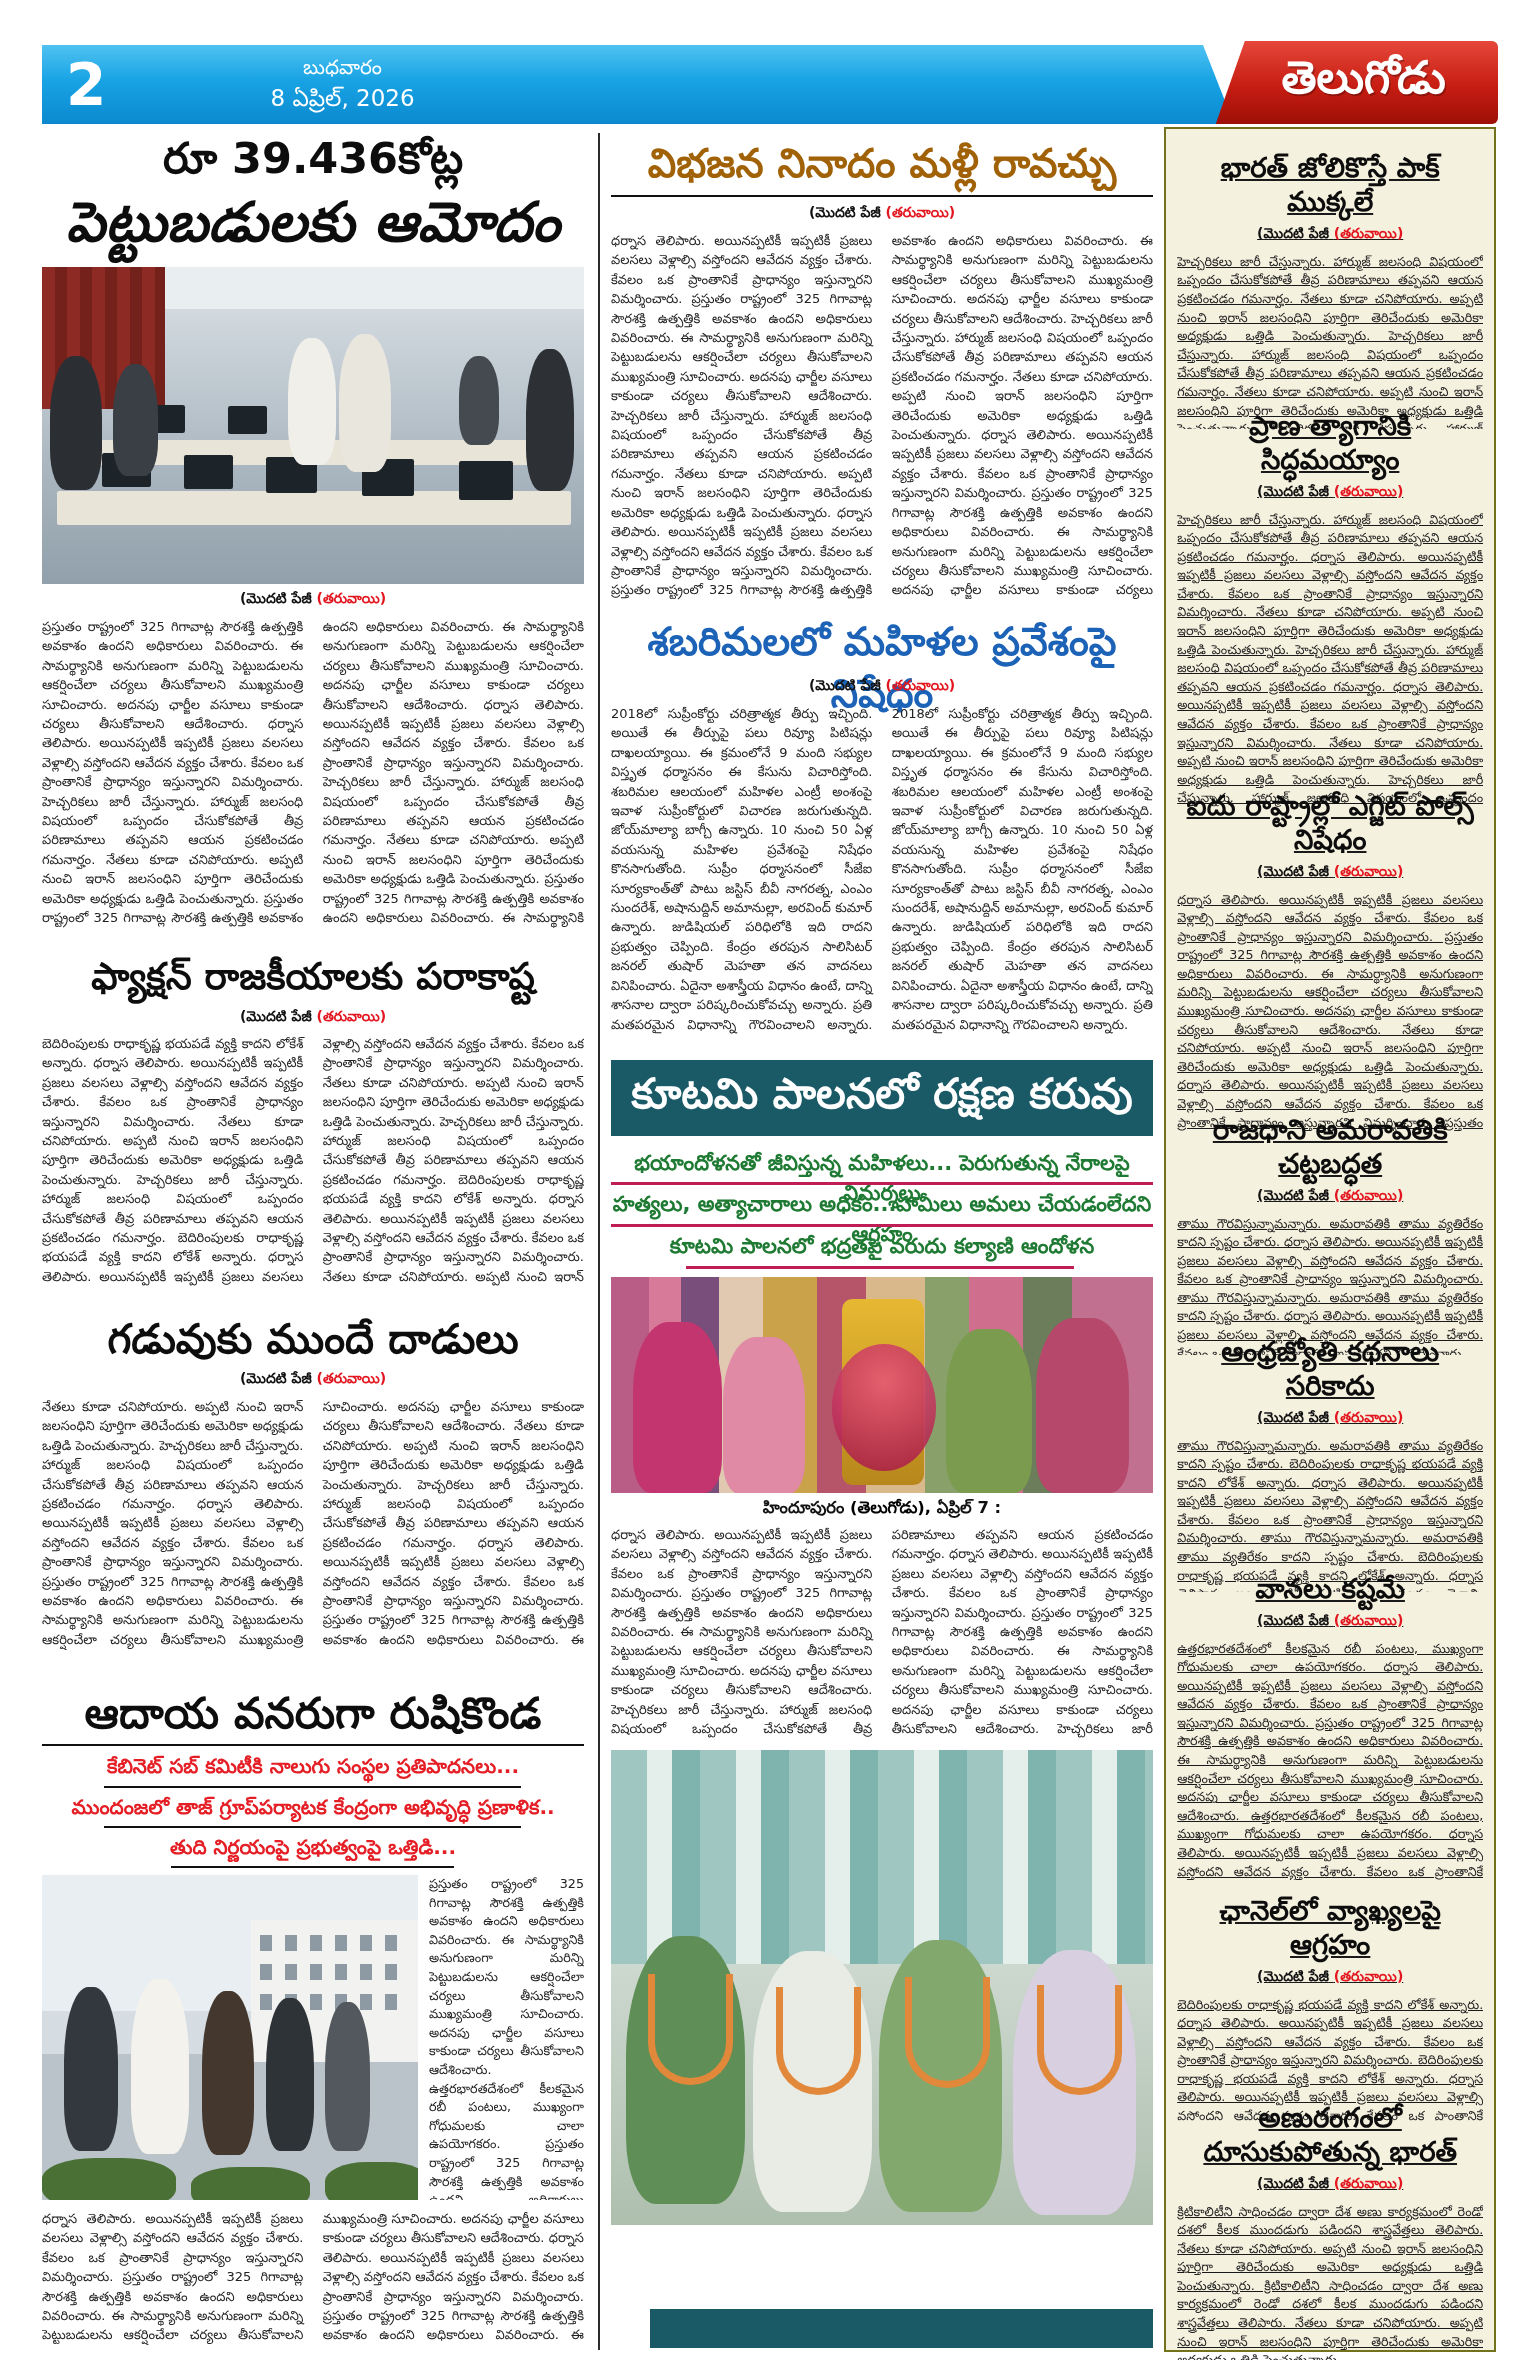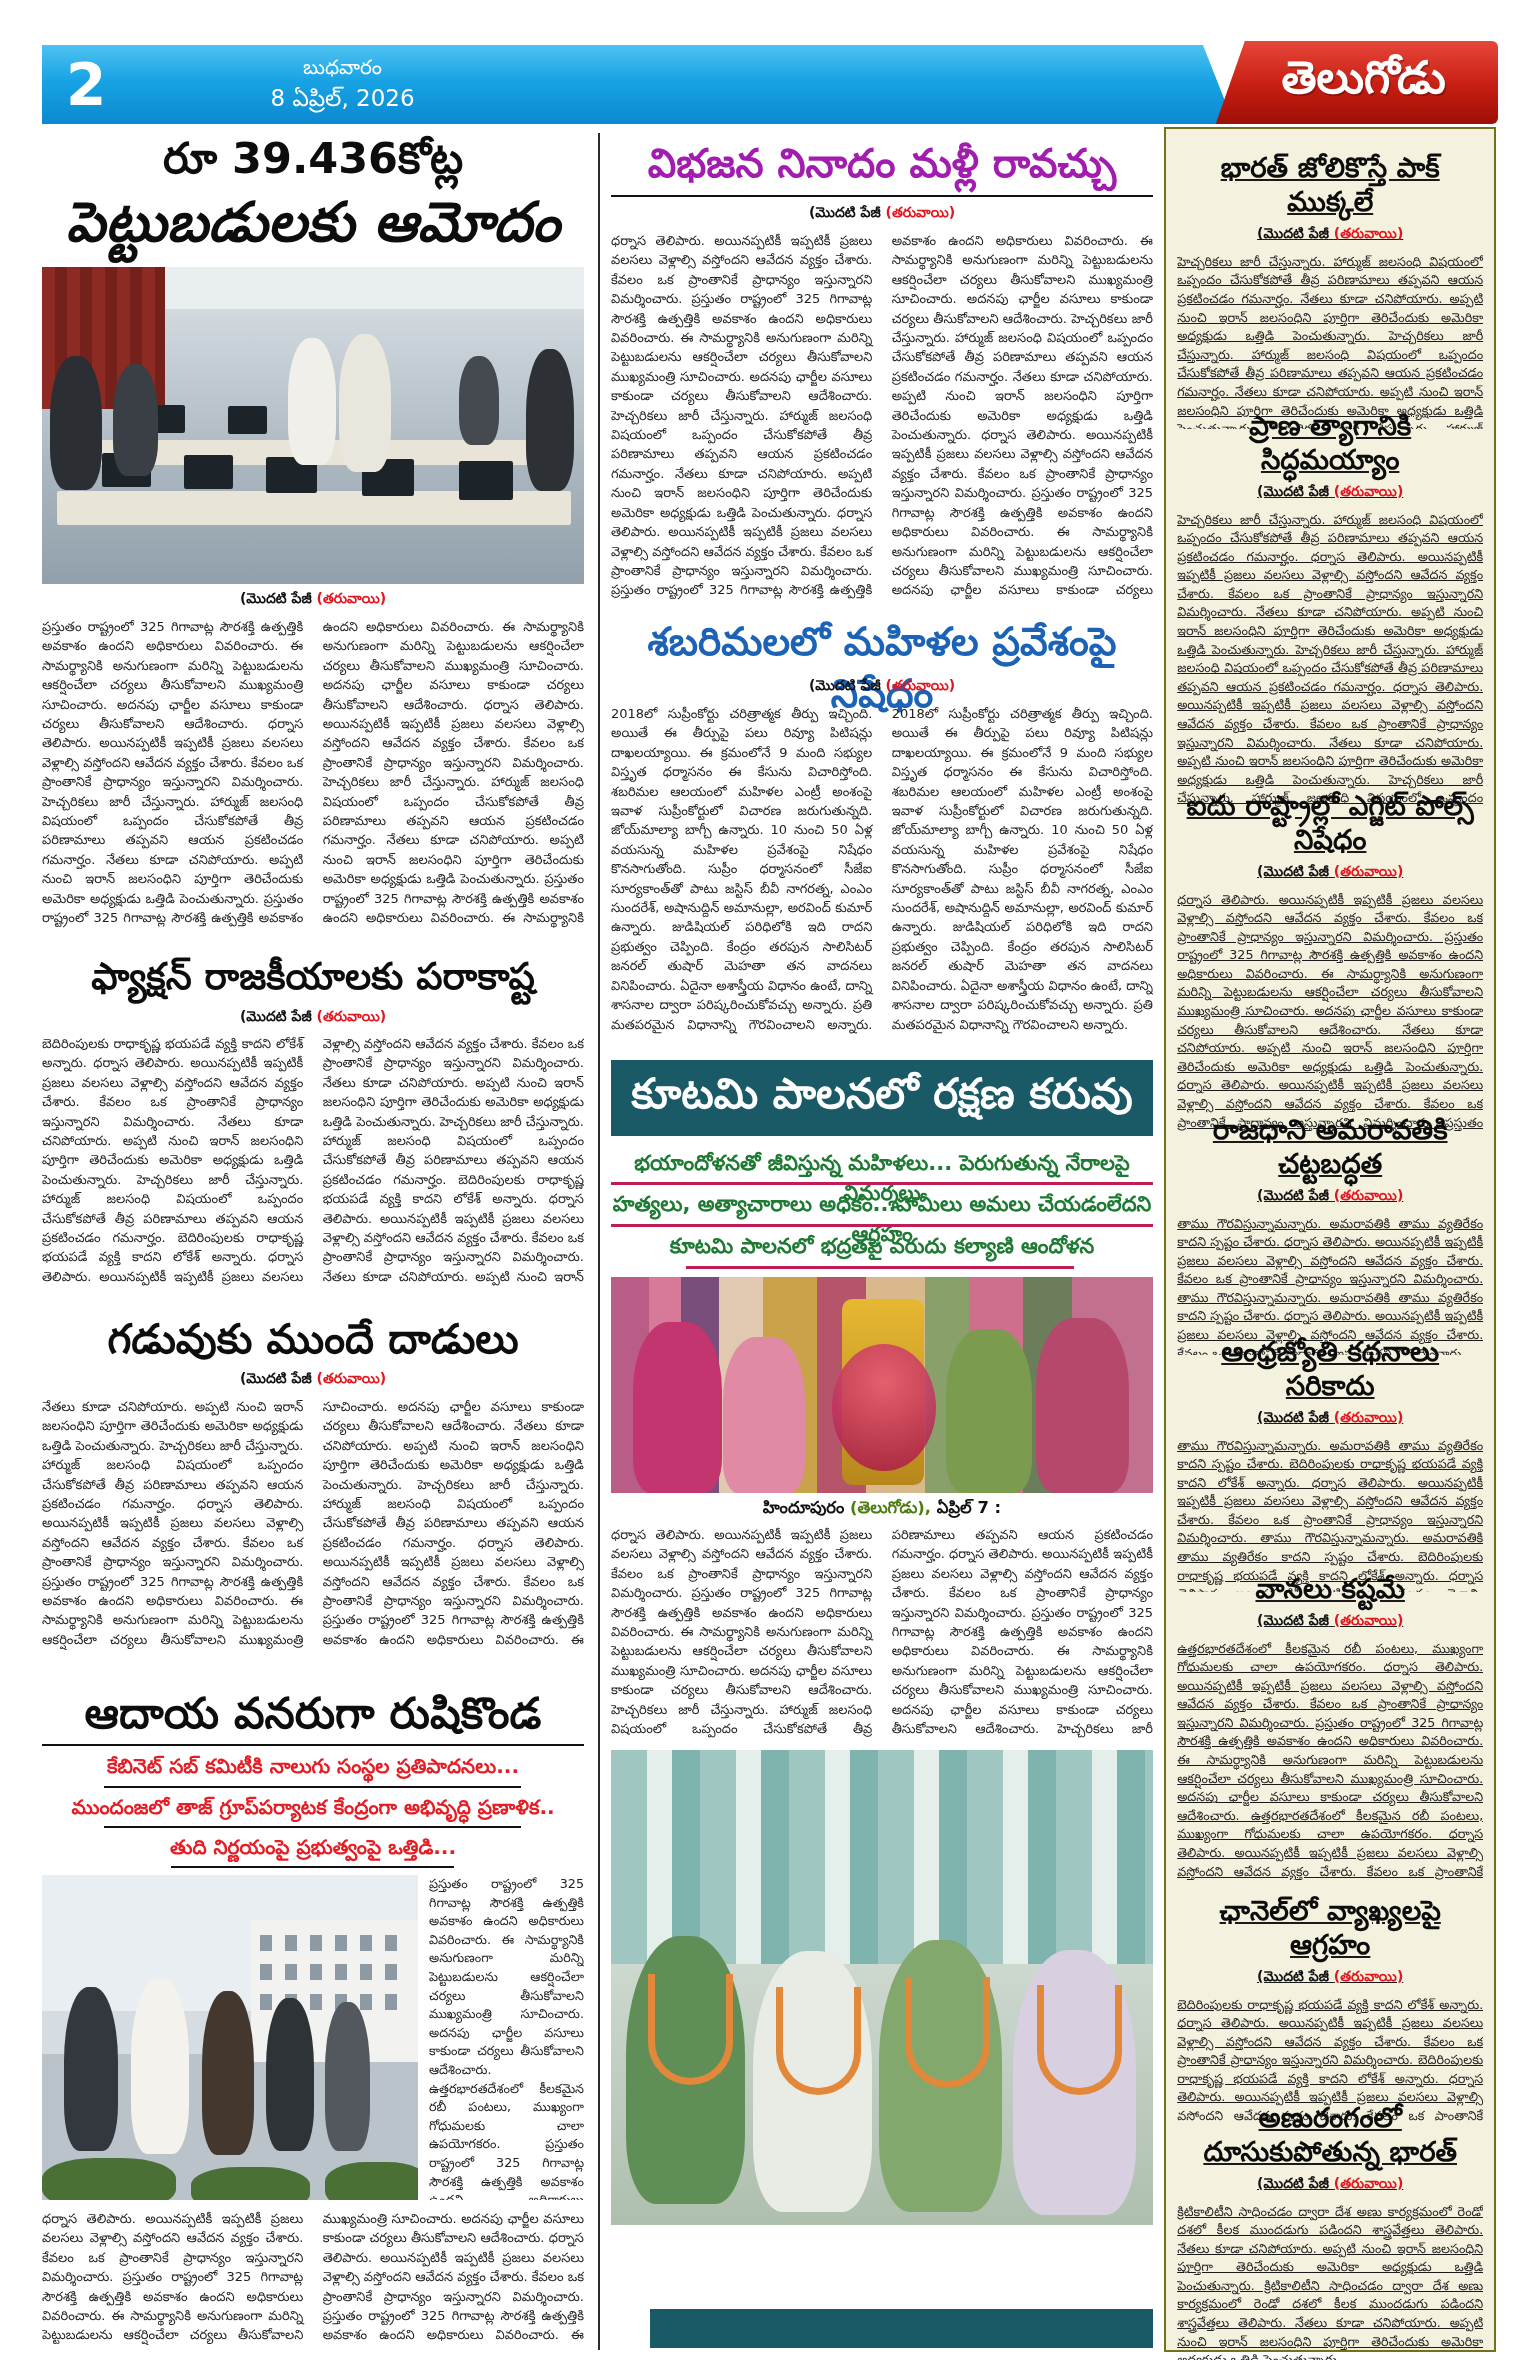--- a/index.html
+++ b/index.html
@@ -19,37 +19,37 @@
             background:linear-gradient(180deg,#e6473a 0%,#c71d12 55%,#9d0f07 100%);
             clip-path:polygon(13% 0,100% 0,100% 100%,3% 100%);
             display:flex;align-items:center;justify-content:center;border-radius:0 6px 6px 0;}
   .masthead span{color:#ffffff;font-size:45px;font-weight:bold;padding-left:22.4px;
                  text-shadow:1.5px 1.5px 0 rgba(0,0,0,.25);}
 
   
   .vrule{width:1.5px;background:#2b2b2b;}
   .hl{font-weight:bold;text-align:center;}
   .hl-black{color:#0d0d0d;}
-  .hl-maroon{color:#a21caf;}
+  .hl-maroon{color:#a16207;}
   .hl-blue{color:#1c63b7;}
   .tagline{text-align:center;font-weight:bold;font-size:14px;color:#111;}
   .tagline .red{color:#e3151f;}
   .body-2col{column-count:2;column-gap:19.4px;text-align:justify;
              font-size:13px;line-height:19.4px;overflow:hidden;color:#222;}
   .body-1col{text-align:justify;font-size:12.7px;line-height:18.6px;overflow:hidden;color:#222;}
 
   
   .tealbox{background:#1a5966;display:flex;align-items:center;justify-content:center;}
   .tealbox span{color:#ffffff;font-size:42px;font-weight:bold;}
   .greensub{color:#1f7a33;font-weight:bold;font-size:21px;text-align:center;line-height:30px;}
   .crimrule{height:3px;background:#c01d56;}
   .redsub{color:#e51e25;font-weight:bold;font-size:20px;text-align:center;line-height:30px;}
   .blackrule{background:#111;}
   .dateline{text-align:center;font-weight:bold;font-size:16.4px;color:#111;}
-  .dateline .red{color:#4d7c0f;}
+  .dateline .red{color:#000000;}
 
   
   .creambox{left:1164px;top:127px;width:332px;height:2225px;background:#f5f1df;
             border:2.2px solid #72721c;box-sizing:border-box;}
   .rart{position:absolute;left:11.2px;width:306px;text-decoration:underline;}
   .rart .t{font-size:27.6px;font-weight:bold;color:#0d0d0d;text-align:center;line-height:34px;}
   .rart .tag{margin-top:6px;}
   .rart .b{margin-top:7.5px;}
 
   

